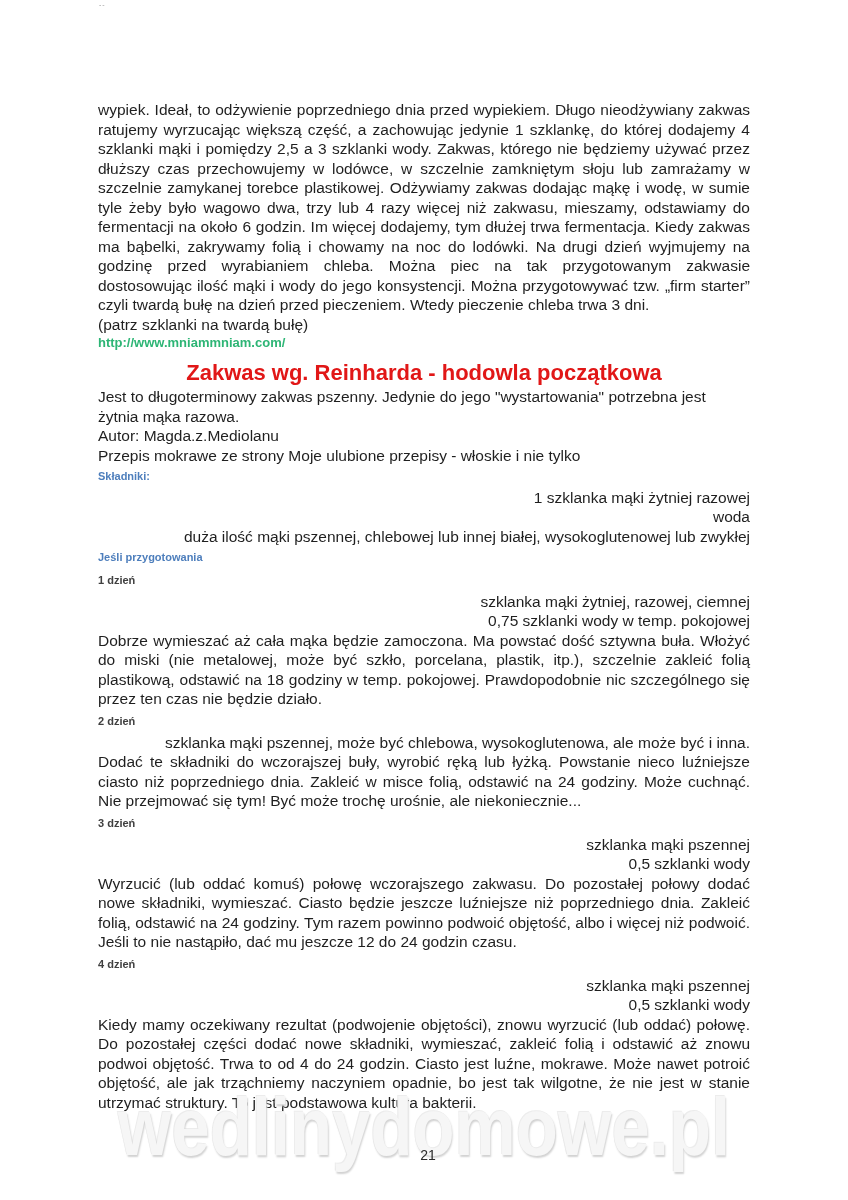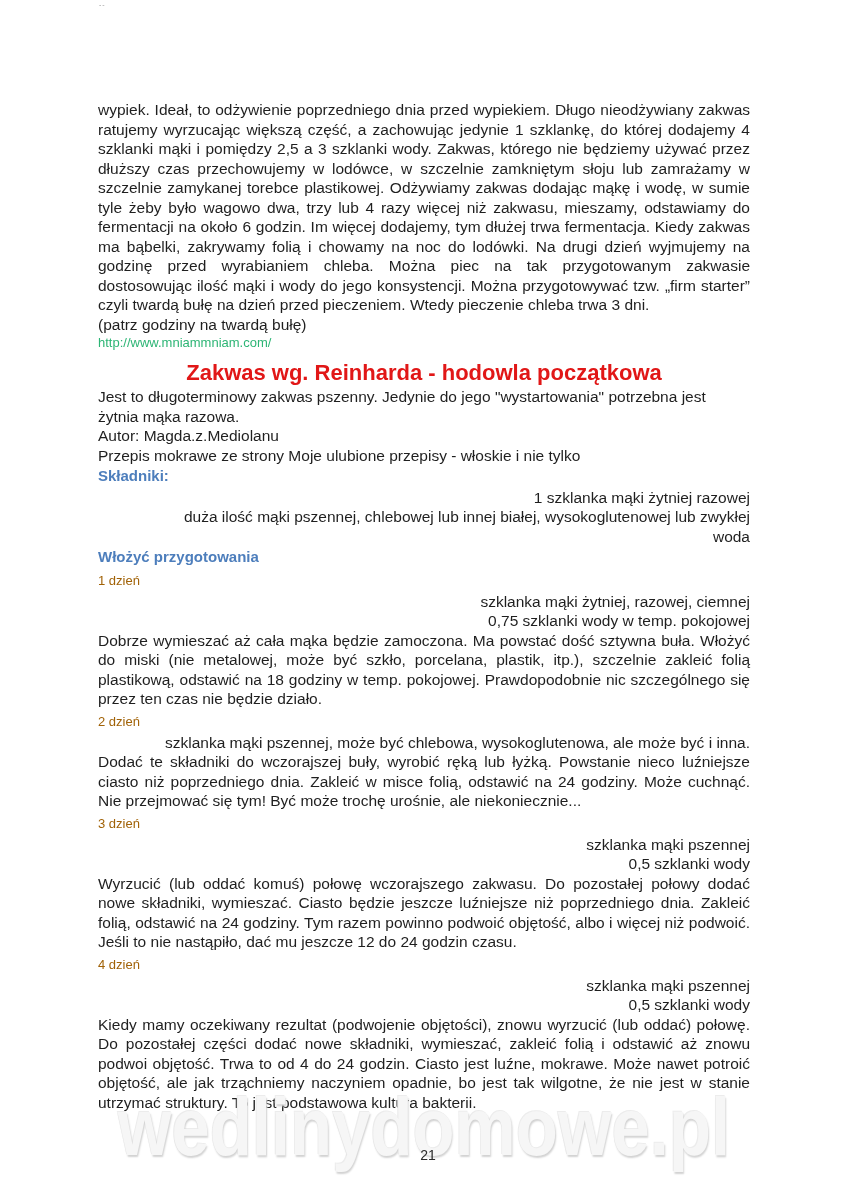--- a/index.html
+++ b/index.html
@@ -31,41 +31,42 @@
   }
   .body { color: #1f1f1f; }
   .just { text-align: justify; }
   .link {
     display: block;
     font-size: 13px;
     line-height: 17px;
     color: #2db575;
     text-decoration: none;
     cursor: pointer;
+    font-weight: bold;
   }
   .title {
     font-size: 22px;
     line-height: 22px;
     font-weight: bold;
     color: #e11717;
     text-align: center;
     margin: 11px 0 3px 0;
   }
   .blue-heading {
-    font-size: 15px;
+    font-size: 11px;
     line-height: 20.5px;
     font-weight: bold;
     color: #4d7ebc;
     margin: 1px 0;
   }
   .day-heading {
-    font-size: 13px;
+    font-size: 11px;
     line-height: 21px;
-    font-weight: normal;
-    color: #a16207;
+    font-weight: bold;
+    color: #404040;
     margin: 2px 0 1px 0;
   }
   .indent { padding-left: 52px; text-align: right; }
   .watermark {
     position: absolute;
     top: 1080px;
     left: 50%;
     transform: translateX(-50%) scaleX(0.84);
     transform-origin: center;
     font-size: 82px;
@@ -89,37 +90,37 @@
 </head>
 <body>
 
 <div class="page">
 
   <div class="corner-mark">--</div>
 
   <div class="content">
 
     <p class="body just">wypiek. Ideał, to odżywienie poprzedniego dnia przed wypiekiem. Długo nieodżywiany zakwas ratujemy wyrzucając większą część, a zachowując jedynie 1 szklankę, do której dodajemy 4 szklanki mąki i pomiędzy 2,5 a 3 szklanki wody. Zakwas, którego nie będziemy używać przez dłuższy czas przechowujemy w lodówce, w szczelnie zamkniętym słoju lub zamrażamy w szczelnie zamykanej torebce plastikowej. Odżywiamy zakwas dodając mąkę i wodę, w sumie tyle żeby było wagowo dwa, trzy lub 4 razy więcej niż zakwasu, mieszamy, odstawiamy do fermentacji na około 6 godzin. Im więcej dodajemy, tym dłużej trwa fermentacja. Kiedy zakwas ma bąbelki, zakrywamy folią i chowamy na noc do lodówki. Na drugi dzień wyjmujemy na godzinę przed wyrabianiem chleba. Można piec na tak przygotowanym zakwasie dostosowując ilość mąki i wody do jego konsystencji. Można przygotowywać tzw. „firm starter” czyli twardą bułę na dzień przed pieczeniem. Wtedy pieczenie chleba trwa 3 dni.</p>
-    <p class="body">(patrz godziny na twardą bułę)</p>
+    <p class="body">(patrz szklanki na twardą bułę)</p>
     <a class="link" href="#">http://www.mniammniam.com/</a>
 
     <h1 class="title">Zakwas wg. Reinharda - hodowla początkowa</h1>
 
     <p class="body">Jest to długoterminowy zakwas pszenny. Jedynie do jego "wystartowania" potrzebna jest żytnia mąka razowa.</p>
     <p class="body">Autor: Magda.z.Mediolanu</p>
     <p class="body">Przepis mokrawe ze strony Moje ulubione przepisy - włoskie i nie tylko</p>
 
     <h2 class="blue-heading">Składniki:</h2>
     <div class="indent">
       <p class="body">1 szklanka mąki żytniej razowej</p>
+      <p class="body">woda</p>
       <p class="body">duża ilość mąki pszennej, chlebowej lub innej białej, wysokoglutenowej lub zwykłej</p>
-      <p class="body">woda</p>
     </div>
 
-    <h2 class="blue-heading">Włożyć przygotowania</h2>
+    <h2 class="blue-heading">Jeśli przygotowania</h2>
 
     <h3 class="day-heading">1 dzień</h3>
     <div class="indent">
       <p class="body">szklanka mąki żytniej, razowej, ciemnej</p>
       <p class="body">0,75 szklanki wody w temp. pokojowej</p>
     </div>
     <p class="body just">Dobrze wymieszać aż cała mąka będzie zamoczona. Ma powstać dość sztywna buła. Włożyć do miski (nie metalowej, może być szkło, porcelana, plastik, itp.), szczelnie zakleić folią plastikową, odstawić na 18 godziny w temp. pokojowej. Prawdopodobnie nic szczególnego się przez ten czas nie będzie działo.</p>
 
     <h3 class="day-heading">2 dzień</h3>
     <div class="indent">

